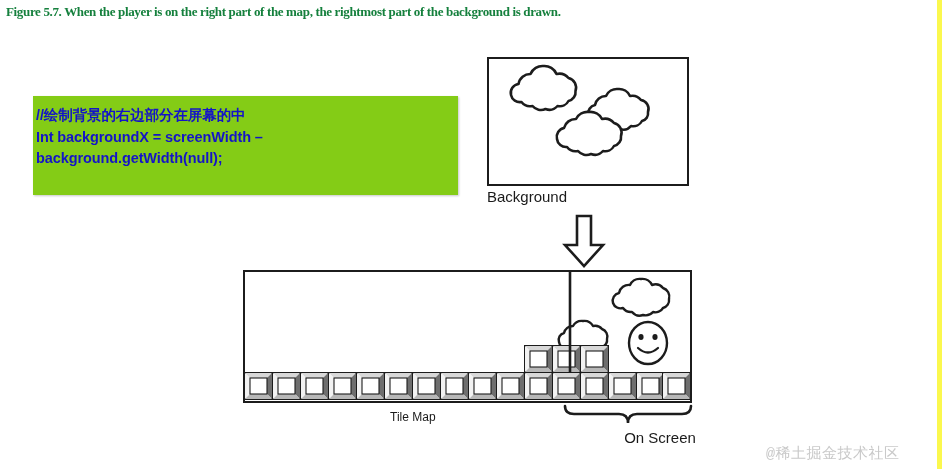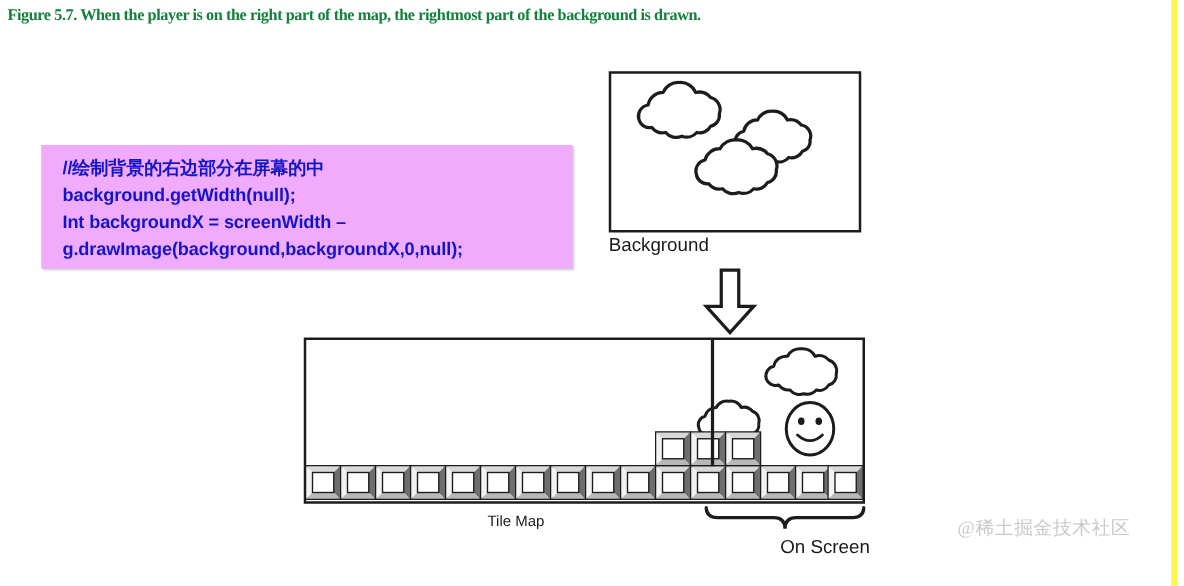--- a/index.html
+++ b/index.html
@@ -37,26 +37,26 @@
     top: 0;
     width: 5px;
     height: 469px;
     background: #fbf84e;
   }
 
   
   #code-block {
     position: absolute;
     left: 33px;
-    top: 116px;
+    top: 96px;
     width: 425px;
     height: 99px;
-    background: #f0abfc;
+    background: #84cc16;
     box-sizing: border-box;
-    padding: 9px 10px 8px 17px;
+    padding: 9px 10px 8px 3px;
     box-shadow: 1px 1px 2px rgba(0,0,0,0.22);
   }
   #code-block .code-line {
     color: #1414c8;
     font-family: "Liberation Sans", sans-serif;
     font-weight: 700;
     font-size: 14.5px;
     line-height: 21.5px;
     white-space: nowrap;
     letter-spacing: -0.1px;
@@ -136,39 +136,38 @@
     width: 130px;
     text-align: center;
     font-size: 15px;
     color: #1a1a1a;
   }
 
   
   #watermark {
     position: absolute;
     left: 766px;
-    top: 413px;
+    top: 444px;
     font-size: 15px;
     color: #c9c9c9;
     letter-spacing: 0.5px;
-    font-family: Liberation Serif, serif;
+    font-family: Liberation Mono, monospace;
   }
 </style>
 </head>
 <body>
 
 <div id="figure-caption">Figure 5.7. When the player is on the right part of the map, the rightmost part of the background is drawn.</div>
 
 <div id="right-strip"></div>
 
 <div id="code-block">
   <div class="code-line">//绘制背景的右边部分在屏幕的中</div>
+  <div class="code-line">Int backgroundX = screenWidth –</div>
   <div class="code-line">background.getWidth(null);</div>
-  <div class="code-line">Int backgroundX = screenWidth –</div>
-  <div class="code-line">g.drawImage(background,backgroundX,0,null);</div>
 </div>
 
 <div id="background-panel">
   <div class="panel-box"></div>
   <svg width="202" height="129" viewBox="0 0 202 129" style="position:absolute;left:0;top:0;">
     <g fill="#ffffff" stroke="#1c1c1c" stroke-width="2.6" stroke-linejoin="round">
 
       <path d="M24 38
         a9 9 0 0 1 7.5 -11
         a12 12 0 0 1 12 -10

